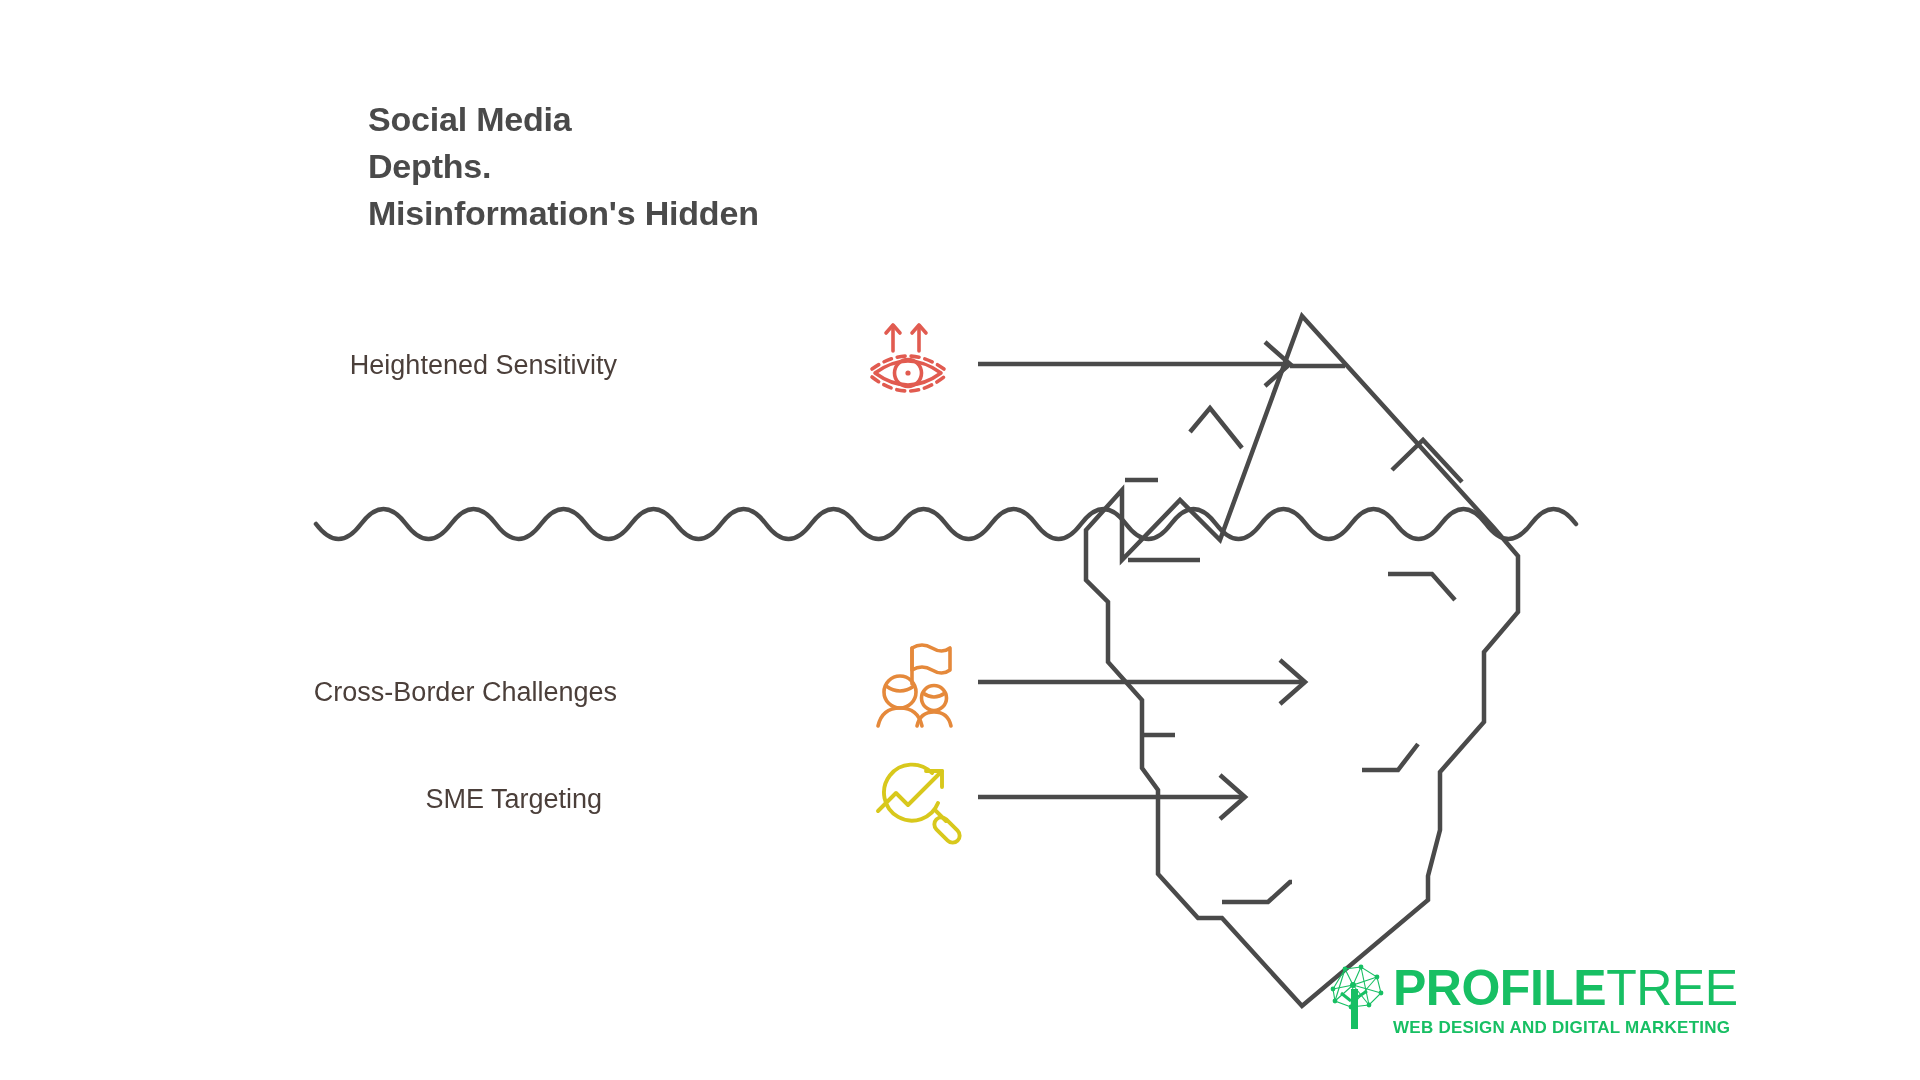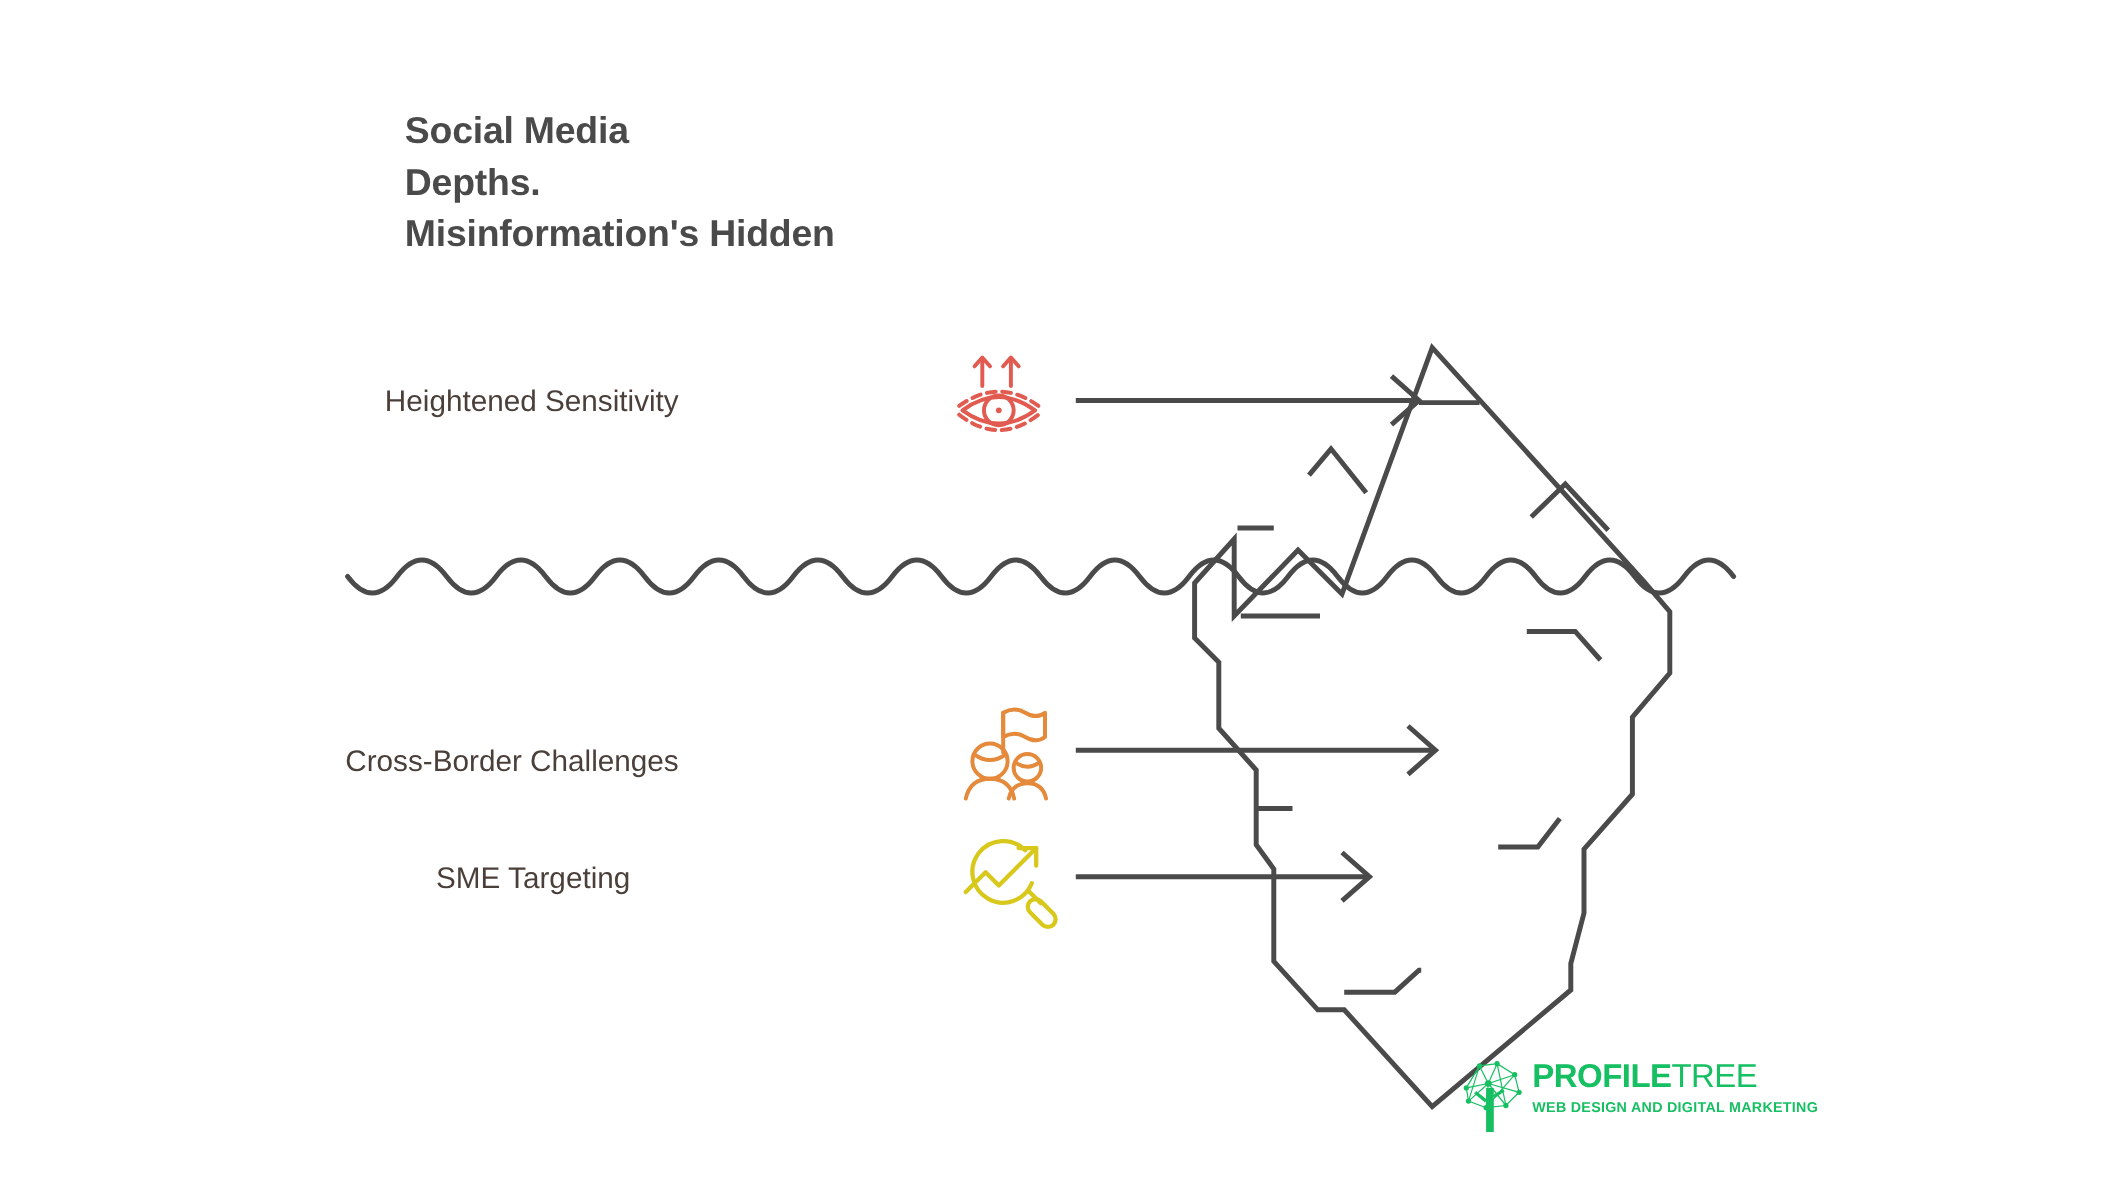--- a/index.html
+++ b/index.html
@@ -42,21 +42,21 @@
     position: absolute;
     font-size: 27px;
     color: #4b3f3a;
     line-height: 1;
     text-align: left;
     white-space: nowrap;
     transform: translateY(-50%);
   }
   #label-0 { right: 1075px; top: 365px; }
   #label-1 { right: 1075px; top: 692px; }
-  #label-2 { right: 1119px; top: 799px; margin-left: 10px; }
+  #label-2 { right: 1090px; top: 799px; margin-left: 10px; }
 
   
   .item-icon {
     position: absolute;
     width: 92px;
     height: 92px;
     transform: translateY(-50%);
   }
   #icon-0 { left: 862px; top: 365px; }
   #icon-1 { left: 872px; top: 684px; }
@@ -81,36 +81,36 @@
     display: flex;
     align-items: flex-start;
   }
   #logo-mark { width: 62px; height: 68px; flex: 0 0 auto; }
   #logo-mark svg { display: block; width: 100%; height: 100%; }
   #logo-text {
     margin-left: 6px;
     padding-top: 2px;
   }
   #logo-wordmark {
-    font-size: 30px;
+    font-size: 50px;
     line-height: 0.95;
     letter-spacing: -0.5px;
     white-space: nowrap;
   }
   #logo-word-primary {
     font-weight: bold;
     color: #17bf63;
   }
   #logo-word-secondary {
     font-weight: normal;
     color: #17bf63;
   }
   #logo-tagline {
     margin-top: 5px;
-    font-size: 13px;
+    font-size: 17px;
     font-weight: bold;
     letter-spacing: 0.25px;
     color: #17bf63;
     white-space: nowrap;
   }
 </style>
 </head>
 <body>
 
 <div id="canvas">

